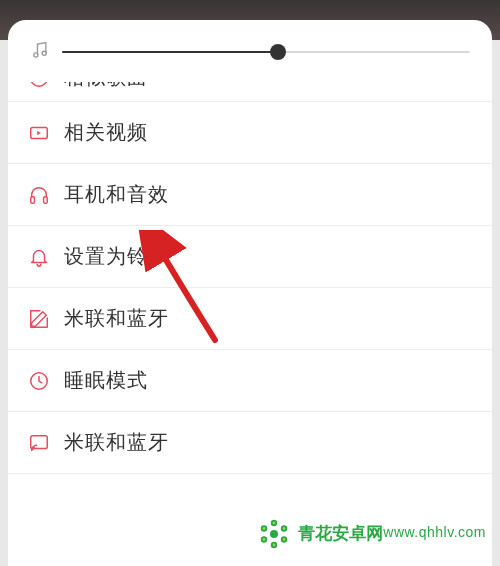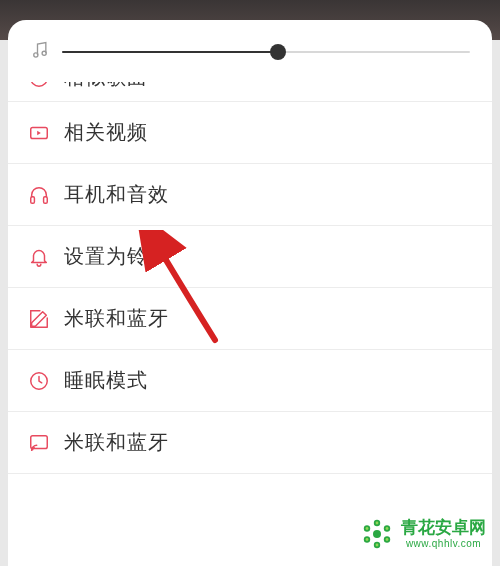--- a/index.html
+++ b/index.html
@@ -114,31 +114,30 @@
       align-items: center;
       gap: 6px;
       z-index: 10;
     }
     .watermark-logo {
       width: 36px;
       height: 36px;
     }
     .watermark-text {
       display: flex;
-      flex-direction: column;
+      flex-direction: row;
       line-height: 1.15;
-      text-align: center;
     }
     .watermark-title {
       font-size: 17px;
       font-weight: 700;
       color: #2aa843;
     }
     .watermark-sub {
-      font-size: 10px;
+      font-size: 14px;
       color: #2aa843;
       letter-spacing: 0.5px;
     }
   </style>
 </head>
 <body>
 
 <div class="bg-top"></div>
 
 <div class="panel">

